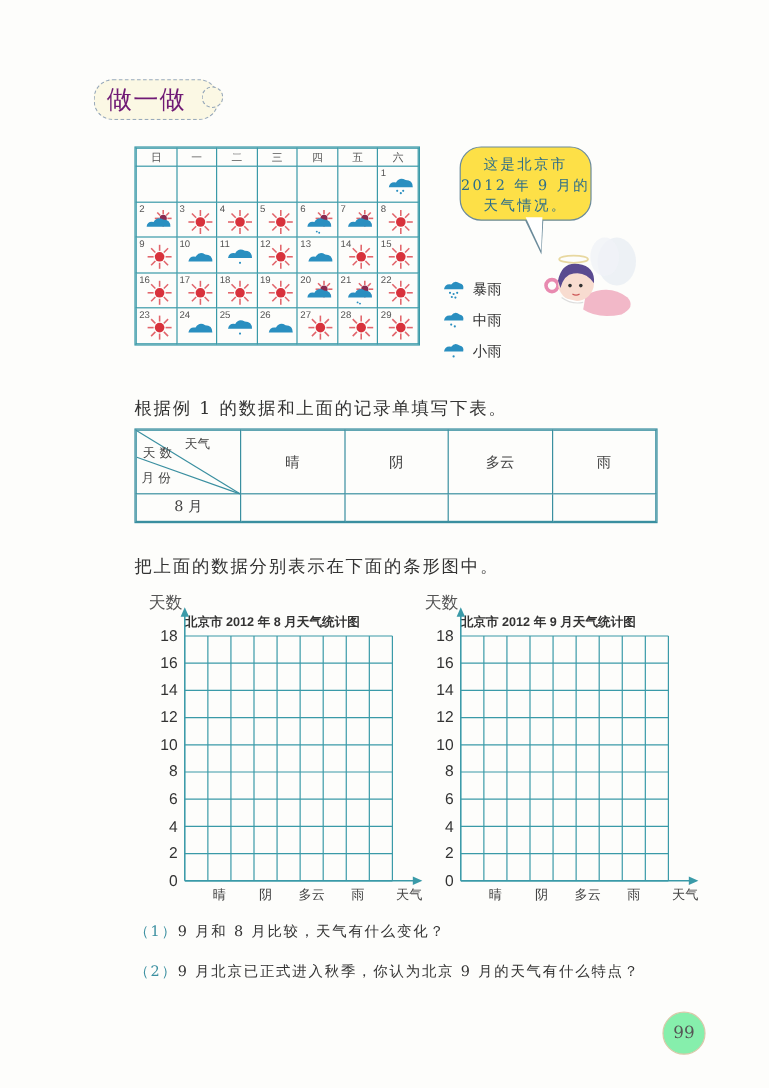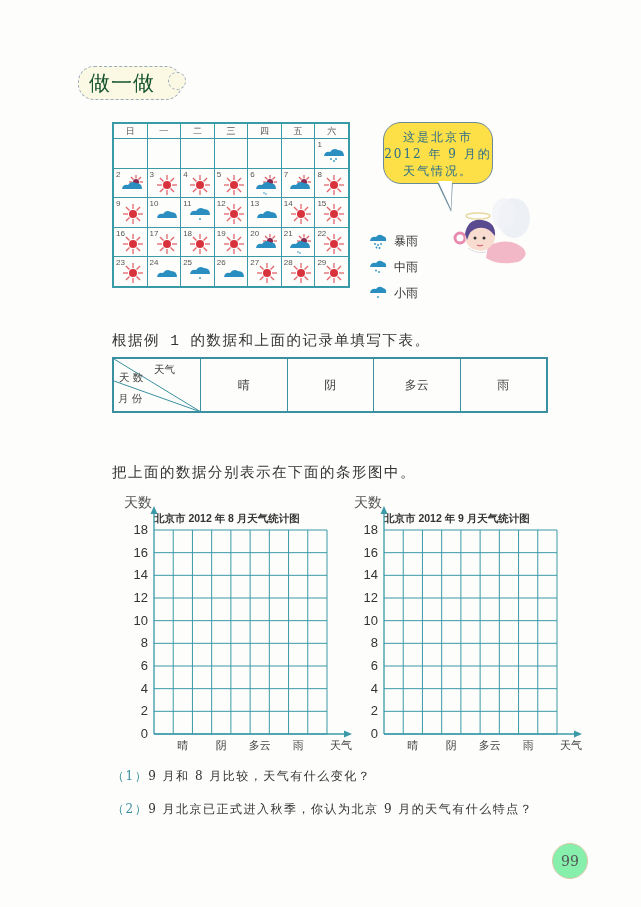--- a/index.html
+++ b/index.html
@@ -3,21 +3,21 @@
 <meta charset="utf-8">
 <style>
   * { box-sizing: border-box; margin: 0; padding: 0; }
   html, body { width: 641px; height: 907px; background: #fdfdfb; overflow: hidden; }
   body { position: relative; font-family: "DejaVu Serif", "Liberation Serif", serif; color: #333; }
   .abs { position: absolute; }
 
   
   .badge { left: 78px; top: 66px; width: 104px; height: 34px; border: 1.5px dashed #9ab; border-radius: 16px;
            background: #fbf8e4; display: flex; align-items: center; padding-left: 10px;
-           font-size: 21px; color: #14532d; letter-spacing: 1px; }
+           font-size: 21px; color: #701a75; letter-spacing: 1px; }
   .badge-bubble { left: 168px; top: 72px; width: 18px; height: 18px; border: 1.5px dashed #9ab; border-radius: 50%; background: #fbf8e4; }
 
   
   .cal { left: 112px; top: 122px; width: 238px; border: 1.5px solid #3a9aa8; }
   .cal table { border-collapse: collapse; width: 100%; table-layout: fixed; }
   .cal td { border: 1px solid #3a9aa8; height: 29.6px; position: relative; vertical-align: top; }
   .cal tr.head td { height: 15px; text-align: center; font-size: 9px; color: #555; vertical-align: middle; }
   .cal .num { position: absolute; left: 2px; top: 1px; font-family: "Liberation Sans", sans-serif; font-size: 8px; color: #555; }
   .cal .ico { position: absolute; left: 8px; top: 5px; width: 22px; height: 22px; }
 
@@ -508,21 +508,21 @@
   <circle cx="12" cy="42" r="5" fill="none" stroke="#e88ab0" stroke-width="3"></circle>
   <path d="M40 50 Q60 40 75 52 Q82 60 70 66 Q50 70 38 62 Z" fill="#f2b8c8"></path>
   <circle cx="32" cy="40" r="15" fill="#f8dcd0"></circle>
   <path d="M17 38 Q20 22 34 24 Q48 26 47 40 Q40 30 30 32 Q22 33 19 44 Z" fill="#5a4a90"></path>
   <circle cx="27" cy="42" r="1.5" fill="#333"></circle>
     <circle cx="36" cy="42" r="1.5" fill="#333"></circle>
   <path d="M29 49 Q32 51 35 49" stroke="#c55" fill="none" stroke-width="1"></path>
   <path d="M20 52 Q28 58 38 56" fill="#fff" stroke="#ddd"></path>
 </svg>
 
-<div class="abs text-line" style="left:112px; top:331px;font-family:Liberation Mono, monospace;">根据例 1 的数据和上面的记录单填写下表。</div>
+<div class="abs text-line" style="left:112px; top:331px;">根据例 1 的数据和上面的记录单填写下表。</div>
 
 <div class="abs dtab">
   <table>
     <colgroup>
         <col style="width:87px">
         <col>
         <col>
         <col>
         <col>
       </colgroup>
@@ -534,20 +534,27 @@
           <line x1="0" y1="22" x2="87" y2="53" stroke="#3a8fa0" stroke-width="1"></line>
         </svg>
         <span style="left:40px; top:4px;">天气</span>
         <span style="left:5px; top:12px;">天 数</span>
         <span style="left:4px; top:33px;">月 份</span>
       </td>
       <td>晴</td>
       <td>阴</td>
       <td>多云</td>
       <td>雨</td>
+    </tr>
+    <tr class="r">
+      <td>8 月</td>
+      <td></td>
+      <td></td>
+      <td></td>
+      <td></td>
     </tr>
   </tbody>
     </table>
 </div>
 
 <div class="abs text-line" style="left:112px; top:463px;">把上面的数据分别表示在下面的条形图中。</div>
 
 <div class="abs chart" style="left:112px; top:494px;">
   <span class="ylab">天数</span>
   <span class="title">北京市 2012 年 8 月天气统计图</span>

